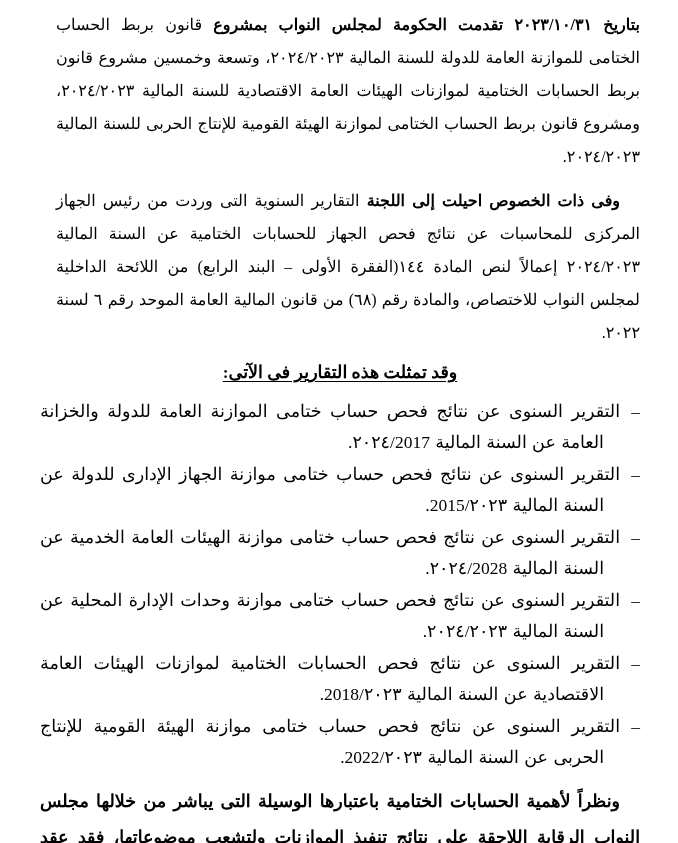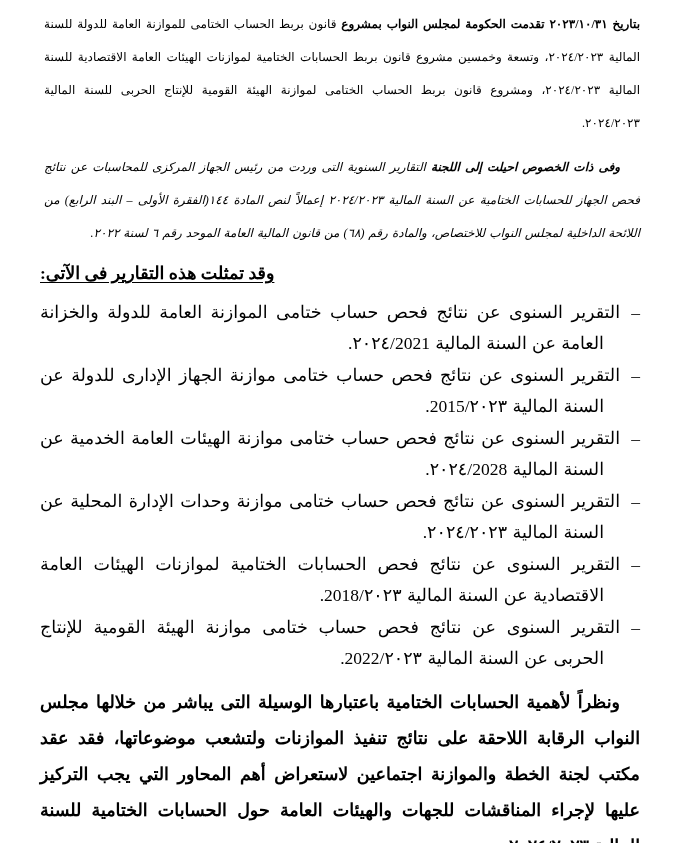--- a/index.html
+++ b/index.html
@@ -16,41 +16,40 @@
     box-sizing: border-box;
   }
   .page {
     box-sizing: border-box;
     width: 678px;
     min-height: 843px;
     padding: 8px 38px 6px 40px;
     background: #ffffff;
   }
   .para {
-    font-size: 12px;
+    font-size: 16px;
     line-height: 33px;
     text-align: justify;
-    margin: 0 0 11px 4px;
+    margin: 0 0 11px 16px;
     word-spacing: 1px;
   }
   .para.first-indent {
     text-indent: 20px;
-    font-style: italic;
   }
   .para b, .para .bold {
     font-weight: bold;
   }
   .heading {
     font-size: 17.5px;
     font-weight: bold;
     text-decoration: underline;
     text-underline-offset: 3px;
     margin: 0 0 11px 0;
     line-height: 25px;
-    text-align: left;
+    text-align: center;
   }
   .reports {
     margin: 0 0 10px 0;
   }
   .report-item {
     position: relative;
     padding-right: 36px;
     margin: 0 0 1px 0;
   }
   .report-item .dash {
@@ -90,21 +89,21 @@
   <p class="para first-indent">
     <b>وفى ذات الخصوص احيلت إلى اللجنة </b><span>التقارير السنوية التى وردت من رئيس الجهاز المركزى للمحاسبات عن نتائج فحص الجهاز للحسابات الختامية عن السنة المالية ٢٠٢٤/٢٠٢٣ إعمالاً لنص المادة ١٤٤(الفقرة الأولى – البند الرابع) من اللائحة الداخلية لمجلس النواب للاختصاص، والمادة رقم (٦٨) من قانون المالية العامة الموحد رقم ٦ لسنة ٢٠٢٢.</span>
   </p>
 
   <div class="heading">وقد تمثلت هذه التقارير فى الآتى:</div>
 
   <div class="reports">
 
     <div class="report-item">
       <span class="dash">–</span>
-      <span class="item-text">التقرير السنوى عن نتائج فحص حساب ختامى الموازنة العامة للدولة والخزانة العامة عن السنة المالية ٢٠٢٤/2021.</span>
+      <span class="item-text">التقرير السنوى عن نتائج فحص حساب ختامى الموازنة العامة للدولة والخزانة العامة عن السنة المالية ٢٠٢٤/2017.</span>
     </div>
 
     <div class="report-item">
       <span class="dash">–</span>
       <span class="item-text">التقرير السنوى عن نتائج فحص حساب ختامى موازنة الجهاز الإدارى للدولة عن السنة المالية 2015/٢٠٢٣.</span>
     </div>
 
     <div class="report-item">
       <span class="dash">–</span>
       <span class="item-text">التقرير السنوى عن نتائج فحص حساب ختامى موازنة الهيئات العامة الخدمية عن السنة المالية ٢٠٢٤/2028.</span>

